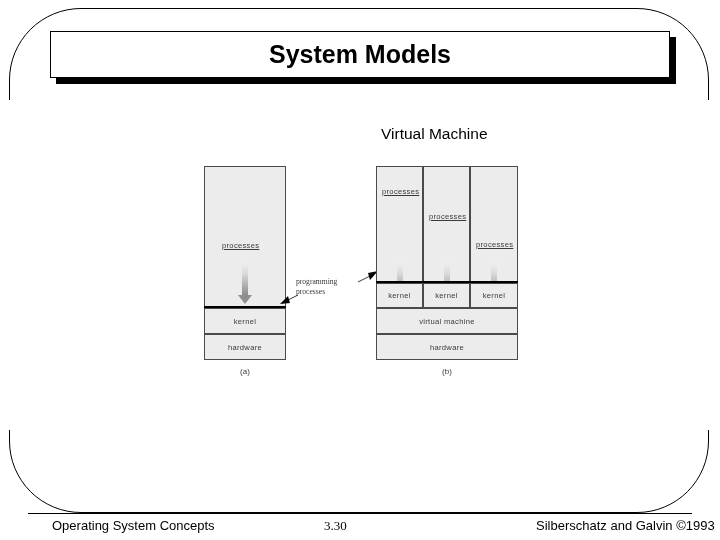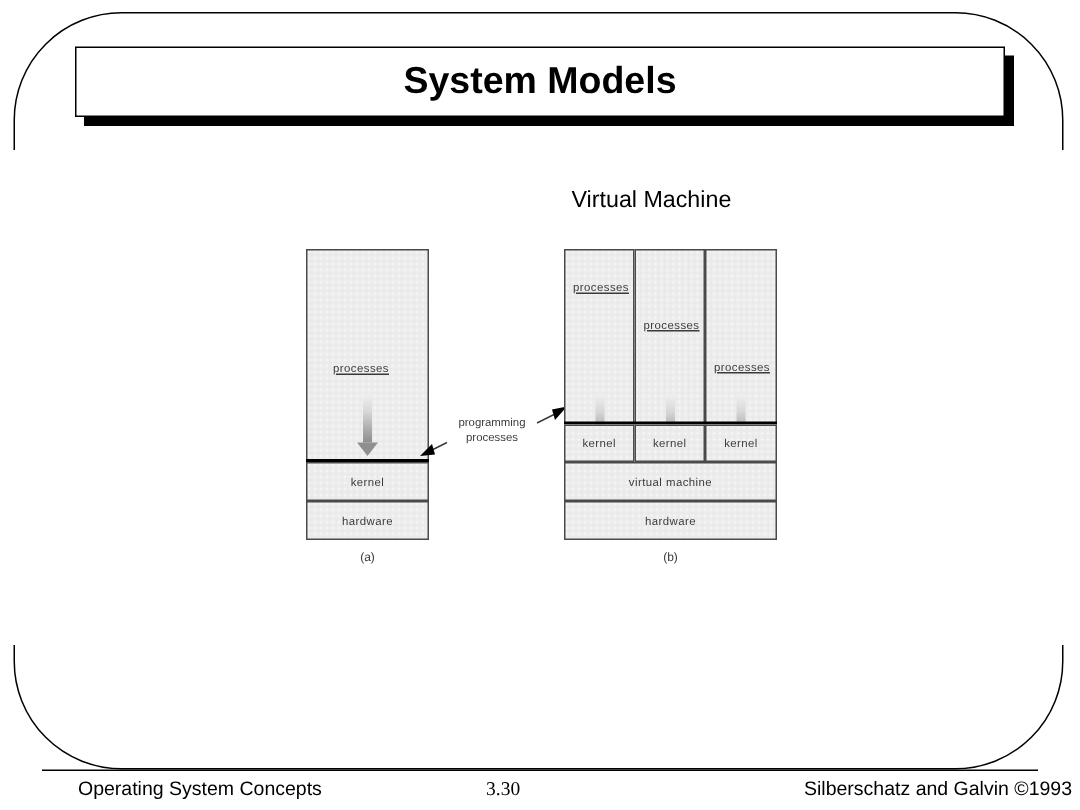--- a/index.html
+++ b/index.html
@@ -152,21 +152,22 @@
 
   
   .pi-label {
     position: absolute;
     left: 296px;
     top: 277px;
     width: 64px;
     font-size: 7.6px;
     line-height: 10px;
     color: #3a3a3a;
-    text-align: center;
+    text-align: left;
+    font-family: Liberation Serif, serif;
   }
   .pi-svg { position: absolute; left: 262px; top: 262px; }
 
   
   .footer-rule {
     position: absolute;
     left: 28px;
     top: 513px;
     width: 664px;
     height: 1.2px;

